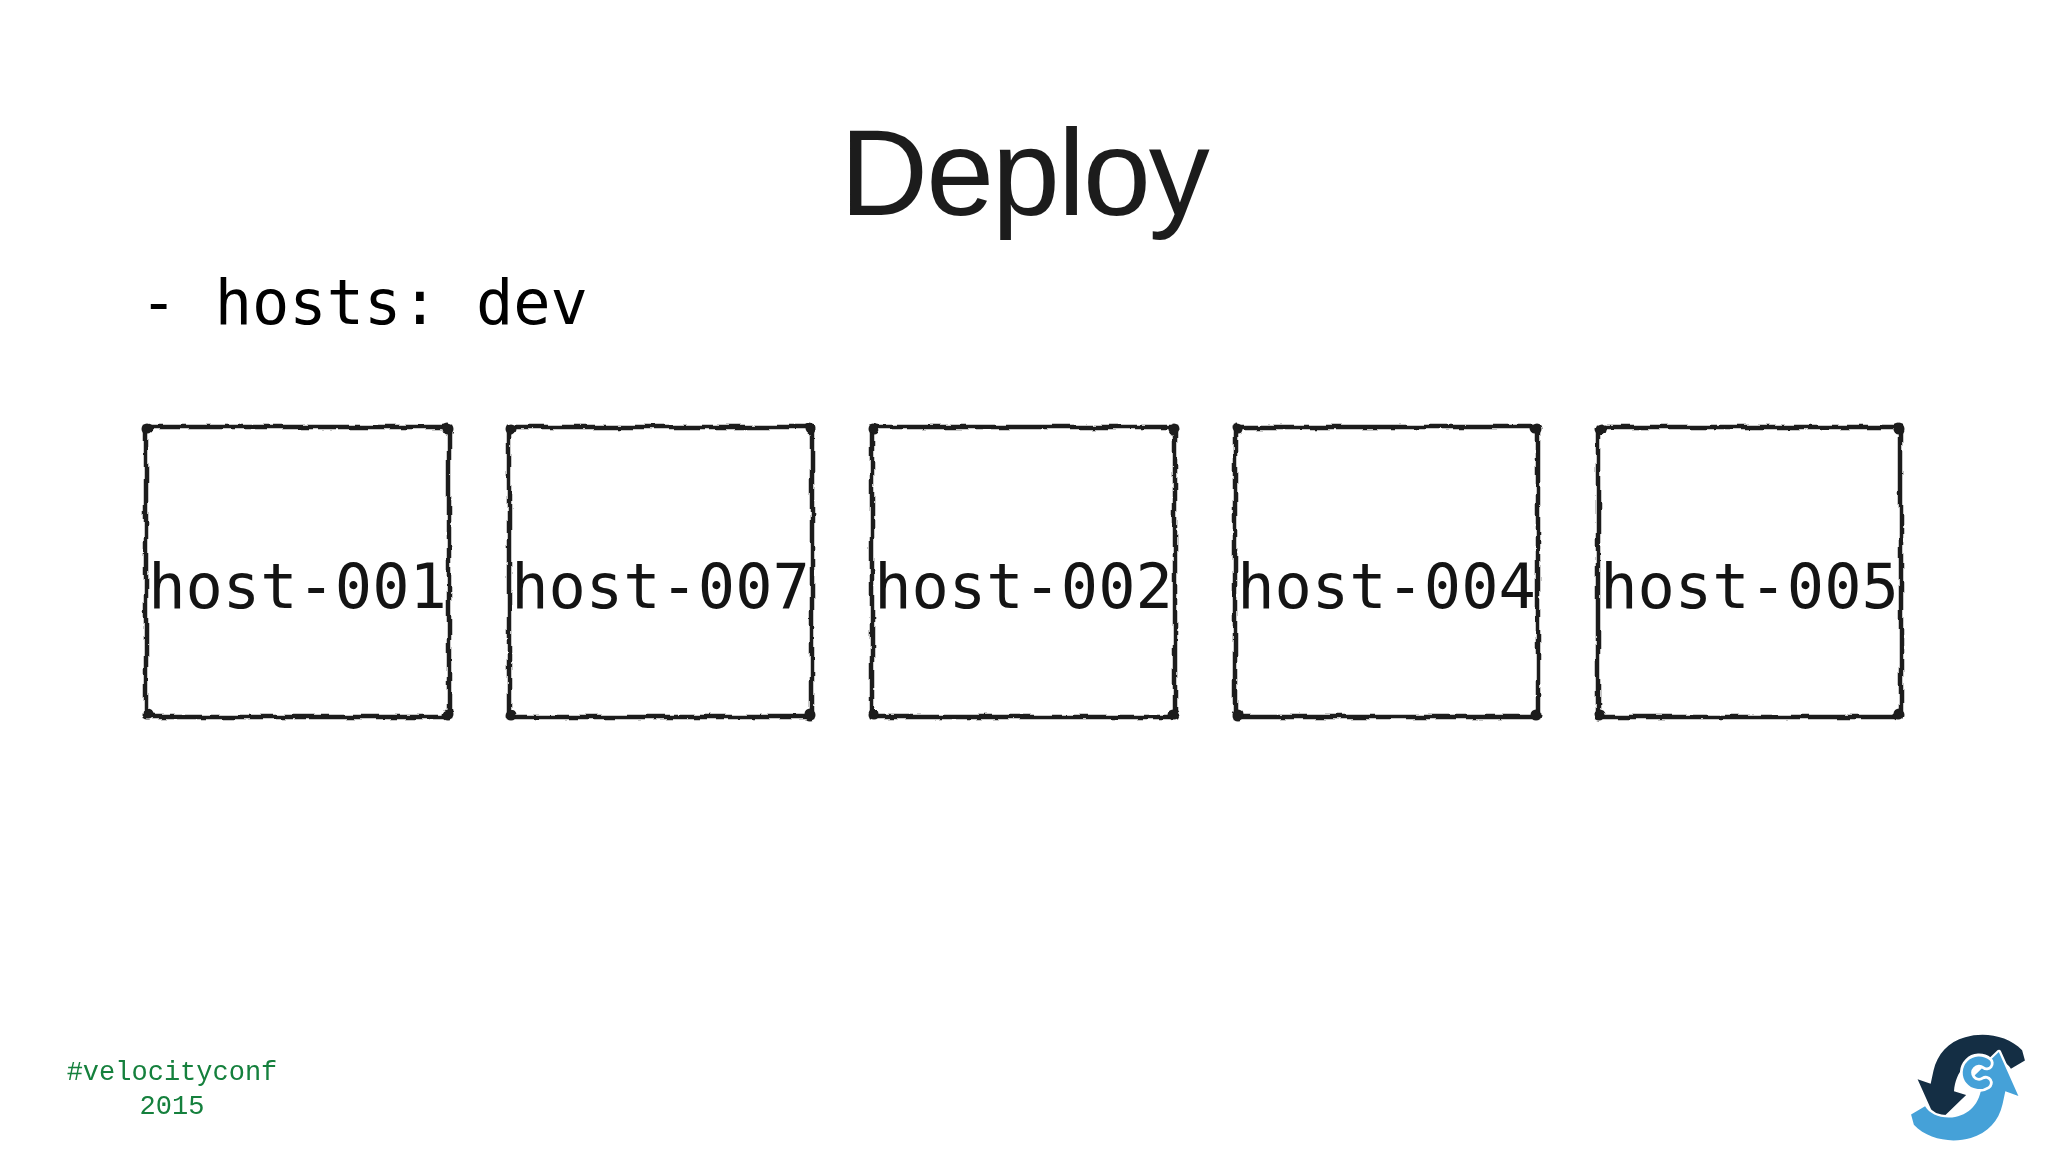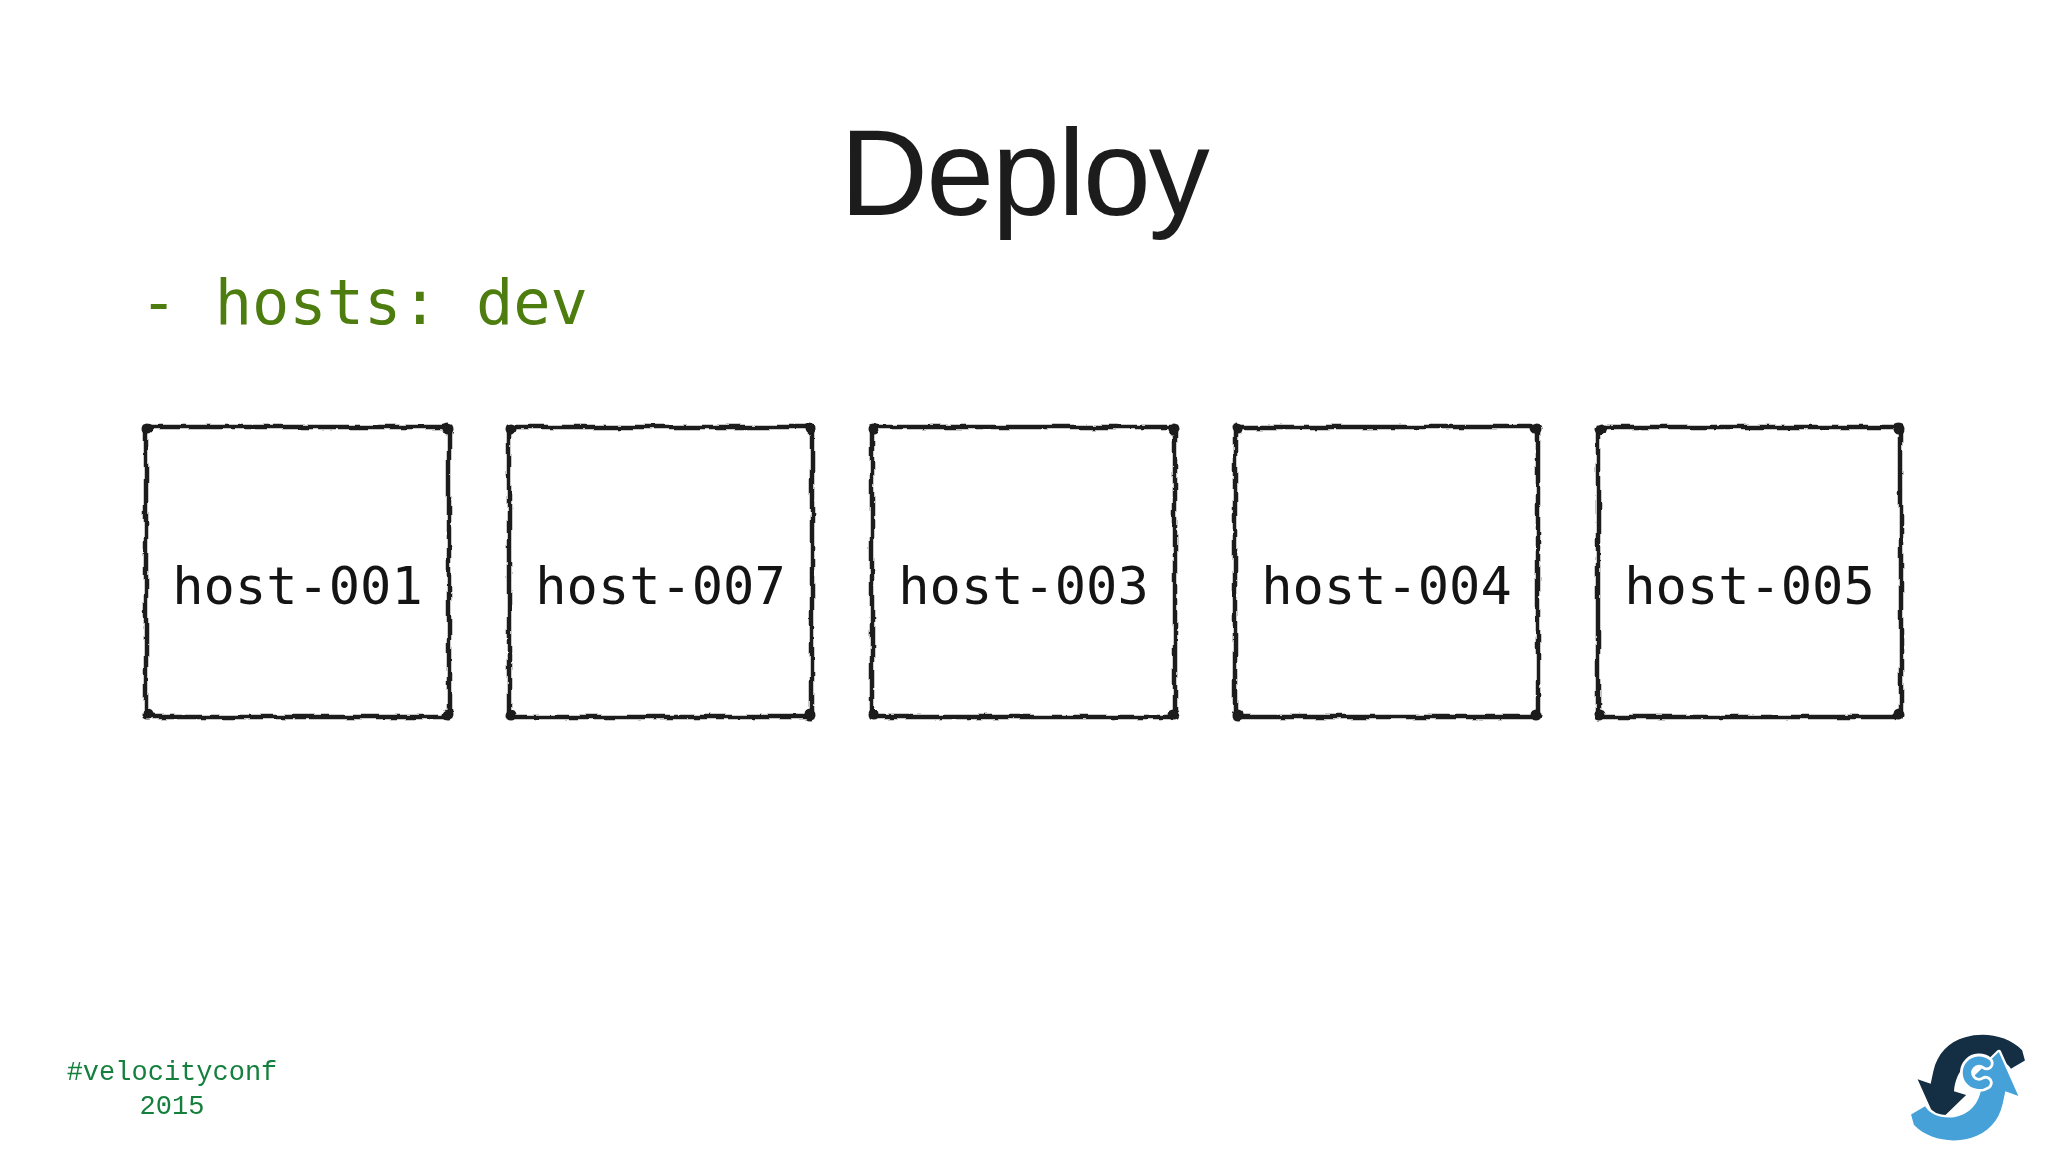--- a/index.html
+++ b/index.html
@@ -12,36 +12,36 @@
   .title{
     position:absolute;top:112px;left:0;width:100%;
     text-align:center;font-size:122px;line-height:1;
     font-weight:400;letter-spacing:-2px;color:#1c1c1c;
     font-family:"Liberation Sans", sans-serif;
   }
 
   .code-line{
     position:absolute;left:140px;top:272px;
     font-family:"DejaVu Sans Mono", monospace;
-    font-size:62px;line-height:1;color:#4d7c0f;white-space:pre;
+    font-size:62px;line-height:1;color:#000000;white-space:pre;
   }
 
   .hosts-row{
     position:absolute;left:140px;top:421px;
     display:flex;gap:48px;
   }
   .host-box{
     position:relative;width:315px;height:302px;
     display:flex;align-items:center;justify-content:center;
   }
   .host-box svg.sketch{position:absolute;inset:0;}
   .host-label{
     position:relative;z-index:2;
     font-family:"DejaVu Sans Mono", monospace;
-    font-size:52px;color:#141414;white-space:pre;margin-top:28px;
+    font-size:62px;color:#141414;white-space:pre;margin-top:28px;
   }
 
   .footer{
     position:absolute;left:62px;top:1056px;width:220px;
     text-align:center;
     font-family:"Liberation Mono", monospace;
     font-size:27px;line-height:34px;color:#15803d;
   }
 
   .brand-logo{
@@ -116,21 +116,21 @@
     <div class="host-box">
       <svg class="sketch" viewBox="0 0 315 302" preserveAspectRatio="none">
         <rect x="6" y="6" width="303" height="290" fill="none" stroke="#1a1a1a" stroke-width="4.5" filter="url(#sk2)"></rect>
         <g fill="#1a1a1a" filter="url(#sk2)">
           <circle cx="8" cy="8" r="5.5"></circle>
             <circle cx="307" cy="8" r="5.5"></circle>
           <circle cx="8" cy="294" r="5.5"></circle>
             <circle cx="307" cy="294" r="5.5"></circle>
         </g>
       </svg>
-      <span class="host-label">host-003</span>
+      <span class="host-label">host-002</span>
     </div>
 
     <div class="host-box">
       <svg class="sketch" viewBox="0 0 315 302" preserveAspectRatio="none">
         <rect x="6" y="6" width="303" height="290" fill="none" stroke="#1a1a1a" stroke-width="4.5" filter="url(#sk3)"></rect>
         <g fill="#1a1a1a" filter="url(#sk3)">
           <circle cx="8" cy="8" r="5.5"></circle>
             <circle cx="307" cy="8" r="5.5"></circle>
           <circle cx="8" cy="294" r="5.5"></circle>
             <circle cx="307" cy="294" r="5.5"></circle>

